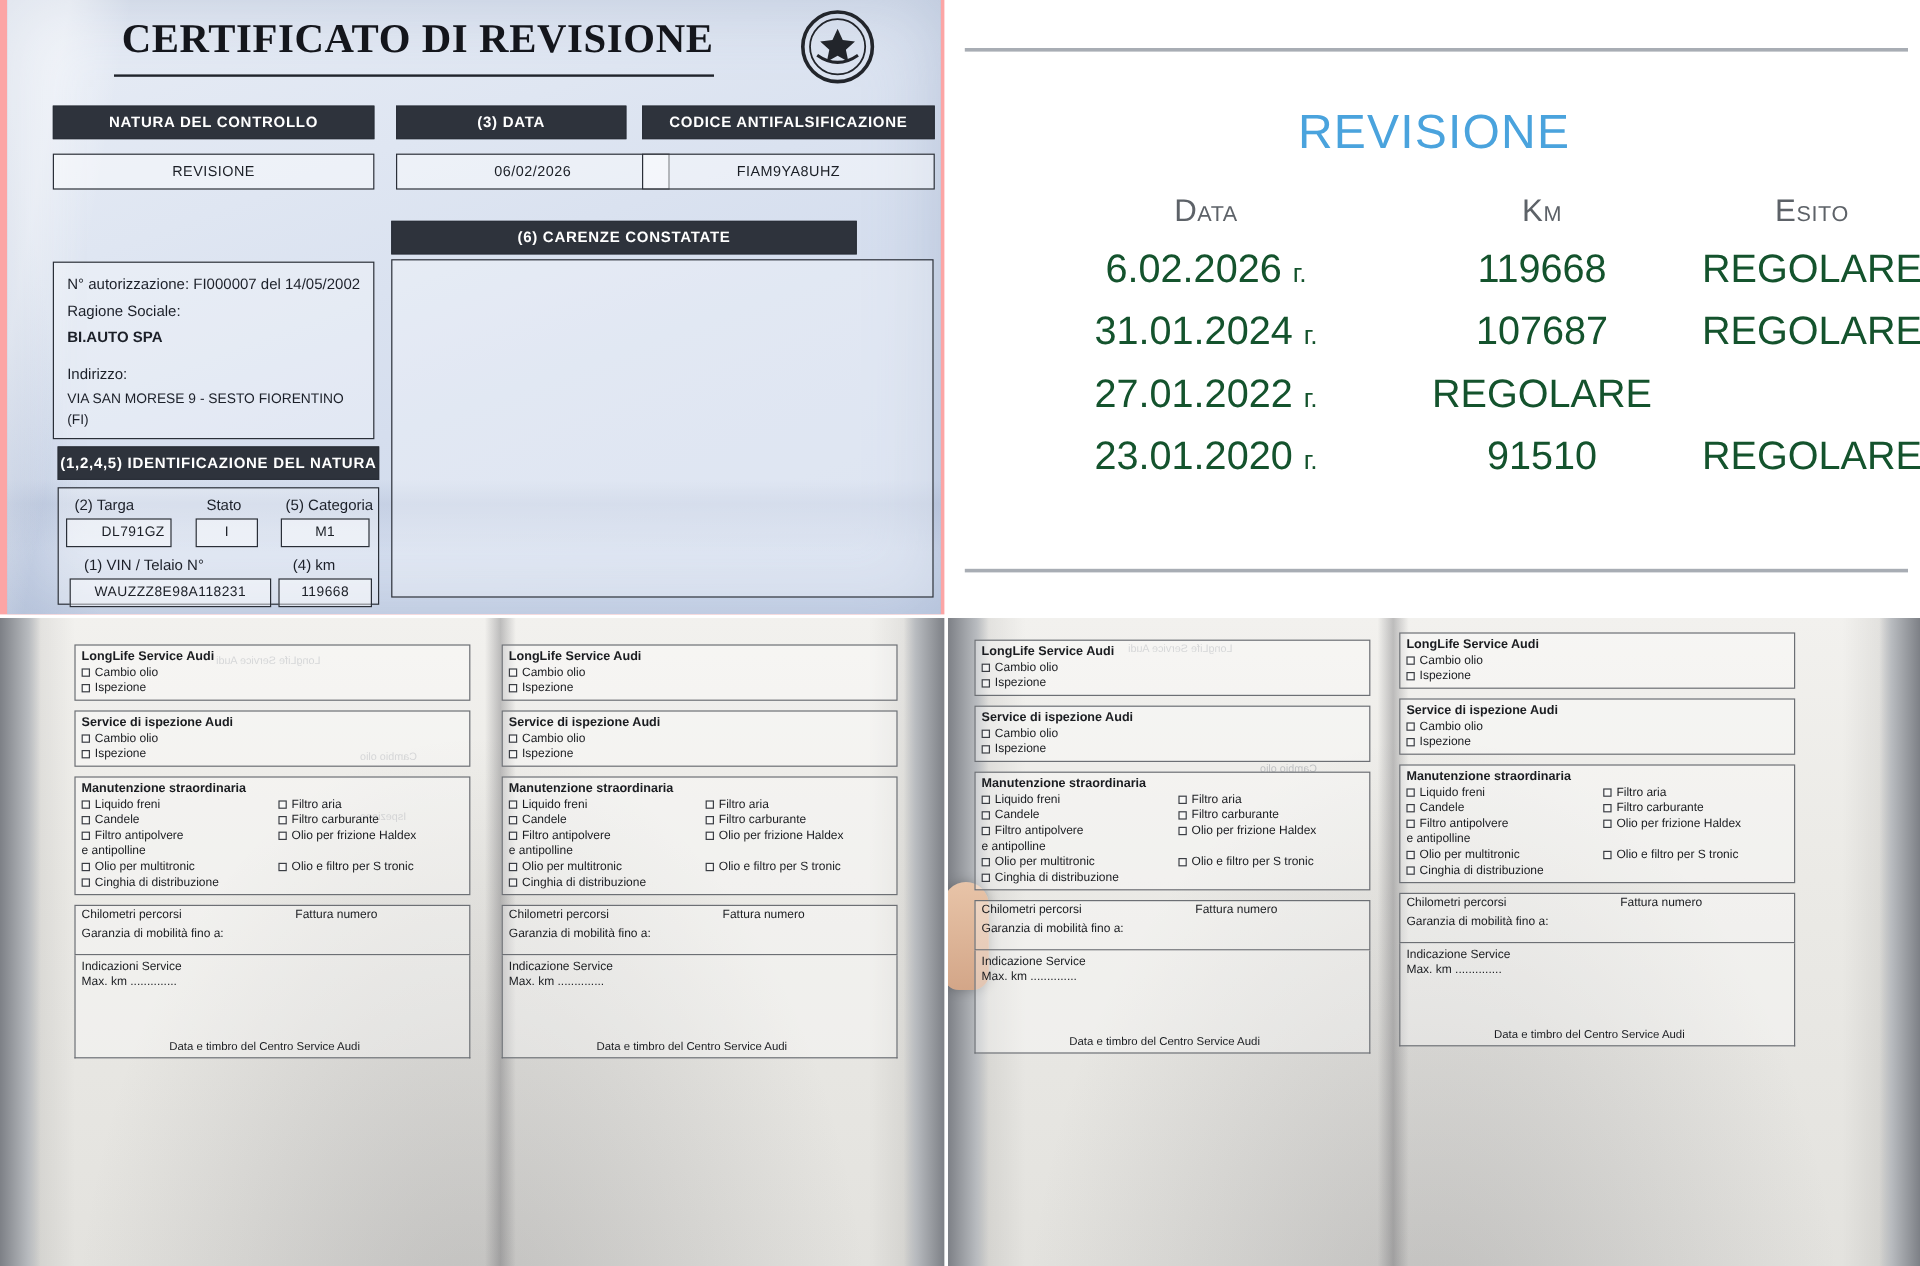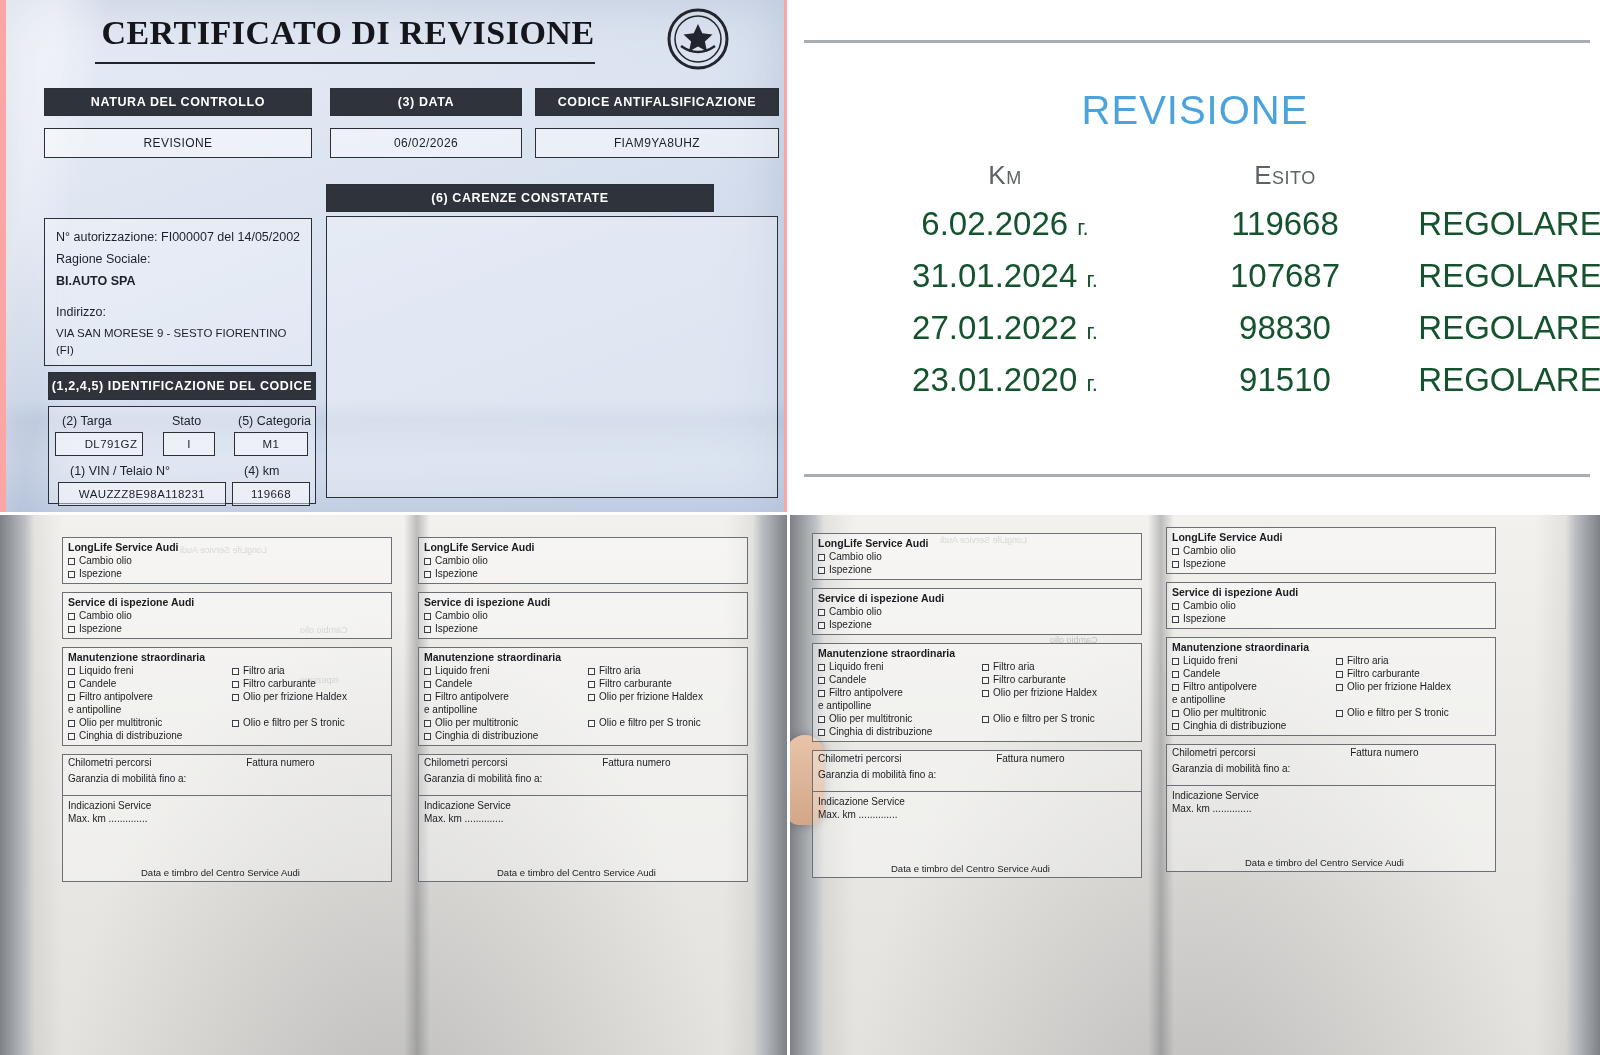--- a/index.html
+++ b/index.html
@@ -144,38 +144,38 @@
         <path d="M31 16 l4.3 9.3 10.2 1.2 -7.6 6.9 2.1 10.1 -9-5.1 -9 5.1 2.1-10.1 -7.6-6.9 10.2-1.2z" fill="#22252b"></path>
         <path d="M14 38 q17 12 34 0" fill="none" stroke="#22252b" stroke-width="2.5"></path>
       </svg>
     </div>
 
     <div class="blk blk-dark" style="left:44px; top:88px; width:268px; height:28px;">NATURA DEL CONTROLLO</div>
     <div class="blk blk-dark" style="left:330px; top:88px; width:192px; height:28px;">(3) DATA</div>
     <div class="blk blk-dark" style="left:535px; top:88px; width:244px; height:28px;">CODICE ANTIFALSIFICAZIONE</div>
 
     <div class="blk blk-light" style="left:44px; top:128px; width:268px; height:30px;">REVISIONE</div>
-    <div class="blk blk-light" style="left:330px; top:128px; width:192px; height:30px;">06/02/2026</div>
+    <div class="blk blk-light" style="left:330px; top:128px; width:228px; height:30px;">06/02/2026</div>
     <div class="blk blk-light" style="left:535px; top:128px; width:244px; height:30px;">FIAM9YA8UHZ</div>
 
     <div class="blk blk-body" style="left:44px; top:218px; width:268px; height:148px;"></div>
     <div class="field-line" style="left:56px; top:230px;">
       <span>N° autorizzazione:</span>
       <span>FI000007 del 14/05/2002</span>
     </div>
     <div class="field-line" style="left:56px; top:252px;">Ragione Sociale:</div>
     <div class="field-line b" style="left:56px; top:274px;">BI.AUTO SPA</div>
     <div class="field-line" style="left:56px; top:305px;">Indirizzo:</div>
     <div class="field-line" style="left:56px; top:327px; font-size:11.5px;">VIA SAN MORESE 9 - SESTO FIORENTINO</div>
     <div class="field-line" style="left:56px; top:344px; font-size:11.5px;">(FI)</div>
 
     <div class="blk blk-dark" style="left:326px; top:184px; width:388px; height:28px;">(6) CARENZE  CONSTATATE</div>
     <div class="blk blk-body" style="left:326px; top:216px; width:452px; height:282px;"></div>
 
-    <div class="blk blk-dark" style="left:48px; top:372px; width:268px; height:28px;">(1,2,4,5) IDENTIFICAZIONE DEL CODICE</div>
+    <div class="blk blk-dark" style="left:48px; top:372px; width:268px; height:28px;">(1,2,4,5) IDENTIFICAZIONE DEL NATURA</div>
 
     <div class="blk blk-body" style="left:48px; top:406px; width:268px; height:98px;"></div>
 
     <div class="field-line" style="left:62px; top:414px;">(2) Targa</div>
     <div class="field-line" style="left:172px; top:414px;">Stato</div>
     <div class="field-line" style="left:238px; top:414px;">(5) Categoria</div>
 
     <div class="blk blk-light" style="left:55px; top:432px; width:88px; height:24px; font-size:11.5px;padding-left:24px;">DL791GZ</div>
     <div class="blk blk-light" style="left:163px; top:432px; width:52px; height:24px; font-size:11.5px;">I</div>
     <div class="blk blk-light" style="left:234px; top:432px; width:74px; height:24px; font-size:11.5px;">M1</div>
@@ -186,37 +186,37 @@
     <div class="blk blk-light" style="left:58px; top:482px; width:168px; height:24px; font-size:11.5px;">WAUZZZ8E98A118231</div>
     <div class="blk blk-light" style="left:232px; top:482px; width:78px; height:24px; font-size:11.5px;">119668</div>
   </div>
 
   <div class="rev">
     <div class="rev-rule-top"></div>
     <div class="rev-title">REVISIONE</div>
 
     <div class="rev-table">
       <div class="rev-head">
+        <div>D<span class="sm">ATA</span></div>
         <div>K<span class="sm">M</span></div>
         <div>E<span class="sm">SITO</span></div>
       </div>
 
       <div class="rev-row">
         <div class="dt"><span>6.02.2026</span> <span class="g">г.</span></div>
         <div>119668</div>
         <div>REGOLARE</div>
       </div>
       <div class="rev-row">
         <div class="dt"><span>31.01.2024</span> <span class="g">г.</span></div>
         <div>107687</div>
         <div>REGOLARE</div>
       </div>
       <div class="rev-row">
         <div class="dt"><span>27.01.2022</span> <span class="g">г.</span></div>
-        <div>98830</div>
         <div>REGOLARE</div>
       </div>
       <div class="rev-row">
         <div class="dt"><span>23.01.2020</span> <span class="g">г.</span></div>
         <div>91510</div>
         <div>REGOLARE</div>
       </div>
     </div>
 
     <div class="rev-rule-bottom"></div>

